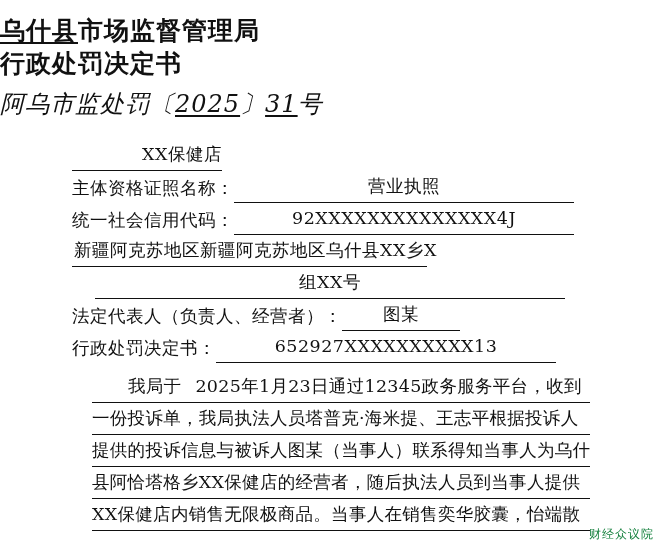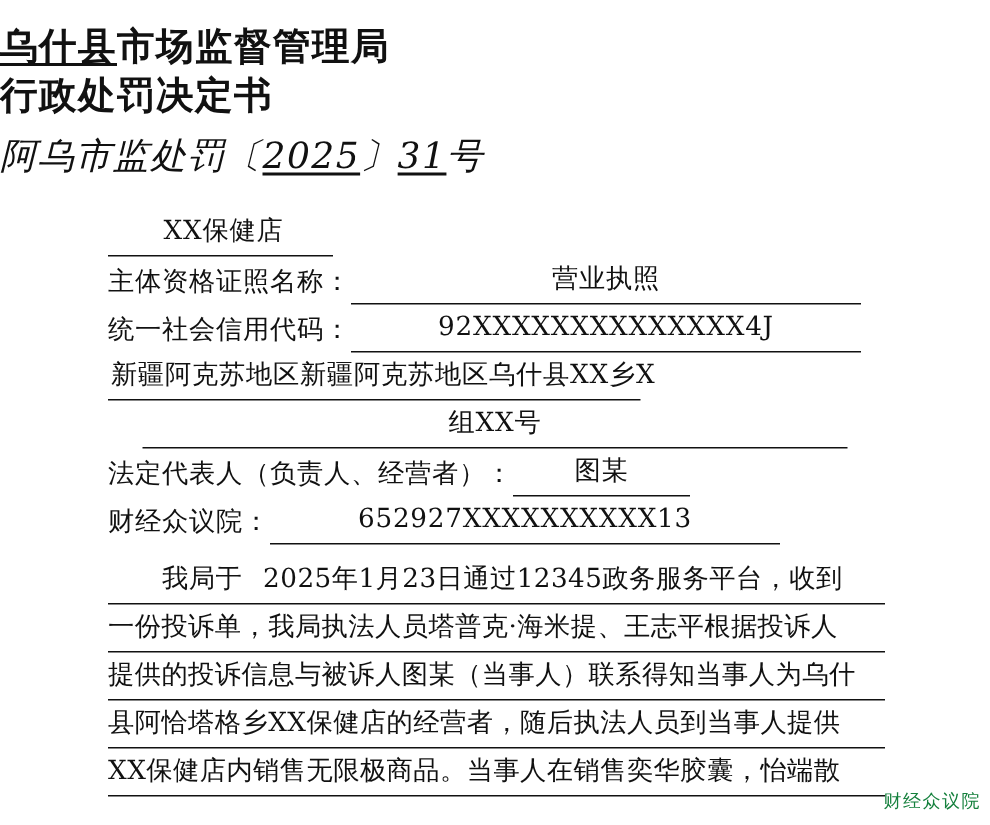--- a/index.html
+++ b/index.html
@@ -71,21 +71,21 @@
     letter-spacing: 0.5px;
   }
   .field-value {
     flex: 0 0 auto;
     border-bottom: 1.2px solid #111;
     text-align: center;
     letter-spacing: 0.5px;
     padding-bottom: 1px;
     box-sizing: border-box;
   }
-  .fv-party      { width: 150px; text-align: center; padding-left: 4px; }
+  .fv-party      { width: 150px; text-align: right; padding-left: 4px; }
   .fv-cert       { width: 340px; }
   .fv-credit     { width: 340px; }
   .fv-addr-1     { width: 355px; text-align: left; padding-left: 2px; }
   .fv-rep        { width: 118px; }
   .fv-idcard     { width: 340px; }
 
   .addr-cont {
     font-size: 17.5px;
     line-height: 30px;
     white-space: nowrap;
@@ -108,20 +108,21 @@
     line-height: 31px;
   }
   .n-line {
     white-space: nowrap;
     border-bottom: 1.1px solid #111;
     letter-spacing: 0.3px;
     padding-bottom: 2px;
     height: 29px;
     box-sizing: content-box;
     overflow: hidden;
+    margin-left: 20px;
   }
   .n-line.indent {
     text-indent: 36px;
   }
   .gap-sp { display: inline-block; width: 14px; }
 
   
   .watermark {
     position: absolute;
     right: 6px;
@@ -167,21 +168,21 @@
     <div class="addr-cont">
       <span class="cont-text">组XX号</span>
     </div>
 
     <div class="field-row">
       <span class="field-label">法定代表人（负责人、经营者）：</span>
       <span class="field-value fv-rep">图某</span>
     </div>
 
     <div class="field-row">
-      <span class="field-label">财经众议院：</span>
+      <span class="field-label">行政处罚决定书：</span>
       <span class="field-value fv-idcard">652927XXXXXXXXXX13</span>
     </div>
 
     <div class="narrative">
       <div class="n-line indent"><span>我局于</span><span class="gap-sp"></span><span>2025年1月23日通过12345政务服务平台，收到</span></div>
       <div class="n-line">一份投诉单，我局执法人员塔普克·海米提、王志平根据投诉人</div>
       <div class="n-line">提供的投诉信息与被诉人图某（当事人）联系得知当事人为乌什</div>
       <div class="n-line">县阿恰塔格乡XX保健店的经营者，随后执法人员到当事人提供</div>
       <div class="n-line">XX保健店内销售无限极商品。当事人在销售奕华胶囊，怡端散</div>
     </div>

